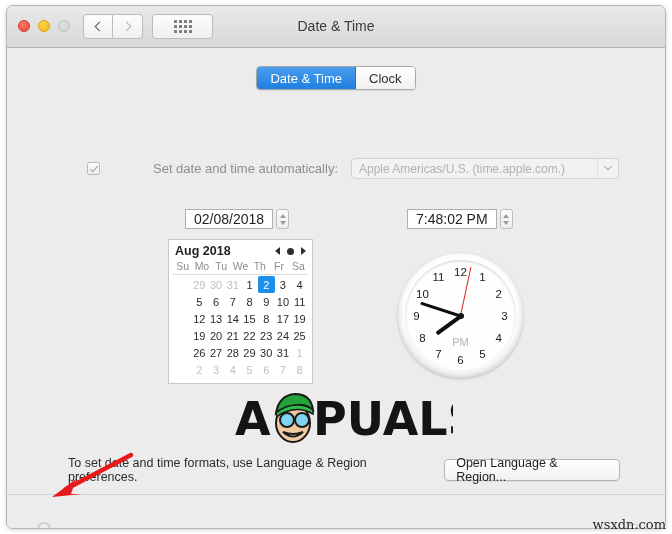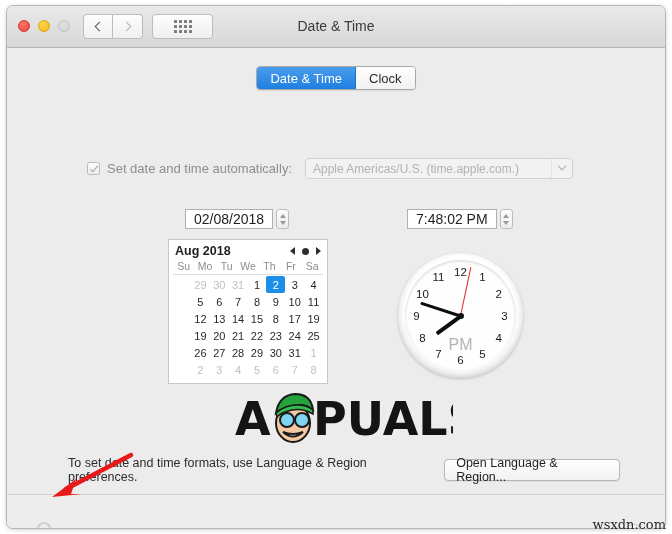--- a/index.html
+++ b/index.html
@@ -113,21 +113,21 @@
     background: linear-gradient(to bottom, #fdfdfd, #eeeeee);
     border: 1px solid #b9b9b9;
     position: relative;
   }
   .checkbox .tick {
     position: absolute; left: 3.5px; top: 1px;
     width: 4px; height: 8px;
     border-right: 1.7px solid #a0a0a0; border-bottom: 1.7px solid #a0a0a0;
     transform: rotate(40deg);
   }
-  .autolabel { font-size: 13px; color: #8e8e8e; }
+  .autolabel { font-size: 13px; color: #8e8e8e; margin-left: 46px; }
   .serverselect {
     margin-left: 6px;
     width: 268px; height: 21px;
     background: #f2f2f2;
     border: 1px solid #d2d2d2; border-radius: 4px;
     display: flex; align-items: center; justify-content: space-between;
     padding: 0 0 0 7px;
   }
   .servertxt { font-size: 12px; color: #b2b2b2; }
   .selarrowbox {
@@ -154,21 +154,21 @@
   }
   .sa { width: 0; height: 0; border-left: 3px solid transparent; border-right: 3px solid transparent; }
   .sa.up { border-bottom: 4px solid #9a9a9a; }
   .sa.down { border-top: 4px solid #9a9a9a; }
 
   .timestepper { position: absolute; left: 400px; top: 161px; display: flex; align-items: center; }
 
   
   .calendar {
     position: absolute; left: 161px; top: 191px;
-    width: 160px; height: 145px;
+    width: 145px; height: 145px;
     background: #ffffff;
     border: 1px solid #c8c8c8;
     padding: 3px 4px 0 4px;
   }
   .calhead { display: flex; align-items: center; justify-content: space-between; padding: 1px 2px 2px 2px; }
   .calmonth { font-size: 12.5px; font-weight: bold; color: #1f1f1f; }
   .calnav { display: flex; align-items: center; gap: 7px; }
   .navtri { width: 0; height: 0; border-top: 4px solid transparent; border-bottom: 4px solid transparent; }
   .navtri.prev { border-right: 5.5px solid #2e2e2e; }
   .navtri.next { border-left: 5.5px solid #2e2e2e; }
@@ -182,21 +182,21 @@
   .day.sel { background: #1d8fe8; color: #ffffff; border-radius: 2px; }
 
   
   .clockwrap { position: absolute; left: 391px; top: 205px; width: 125px; height: 125px; }
   .clockface { position: absolute; inset: 0; border-radius: 50%;
     background: radial-gradient(circle at 50% 45%, #ffffff 58%, #f6f6f6 72%, #d2d2d2 80%, #bfbfbf 90%, #d9d9d9 100%);
     box-shadow: inset 0 -2px 6px rgba(0,0,0,0.14), 0 1px 3px rgba(0,0,0,0.2);
   }
   .clockinner { position: absolute; left: 7px; top: 7px; right: 7px; bottom: 7px; border-radius: 50%; background: #fefefe; box-shadow: inset 0 1px 3px rgba(0,0,0,0.18); }
   .hourmark { position: absolute; left: 50%; top: 50%; font-size: 11.5px; color: #1a1a1a; transform: translate(-50%,-50%); }
-  .ampm { position: absolute; left: 50%; top: 66%; transform: translateX(-50%); font-size: 16px; color: #b4b4b4; }
+  .ampm { position: absolute; left: 50%; top: 66%; transform: translateX(-50%); font-size: 11px; color: #b4b4b4; }
   .hand { position: absolute; left: 50%; bottom: 50%; transform-origin: 50% 100%; border-radius: 1px; }
   .hand.hour { width: 4px; height: 30px; background: #0d0d0d; margin-left: -2px; }
   .hand.minute { width: 3.2px; height: 42px; background: #0d0d0d; margin-left: -1.6px; }
   .hand.second { width: 1.4px; height: 50px; background: #e02525; margin-left: -0.7px; }
   .hubdot { position: absolute; left: 50%; top: 50%; width: 6px; height: 6px; border-radius: 50%; background: #111; transform: translate(-50%,-50%); }
 
   
   .logo { position: absolute; left: 228px; top: 341px; width: 218px; height: 58px; }
 
   

